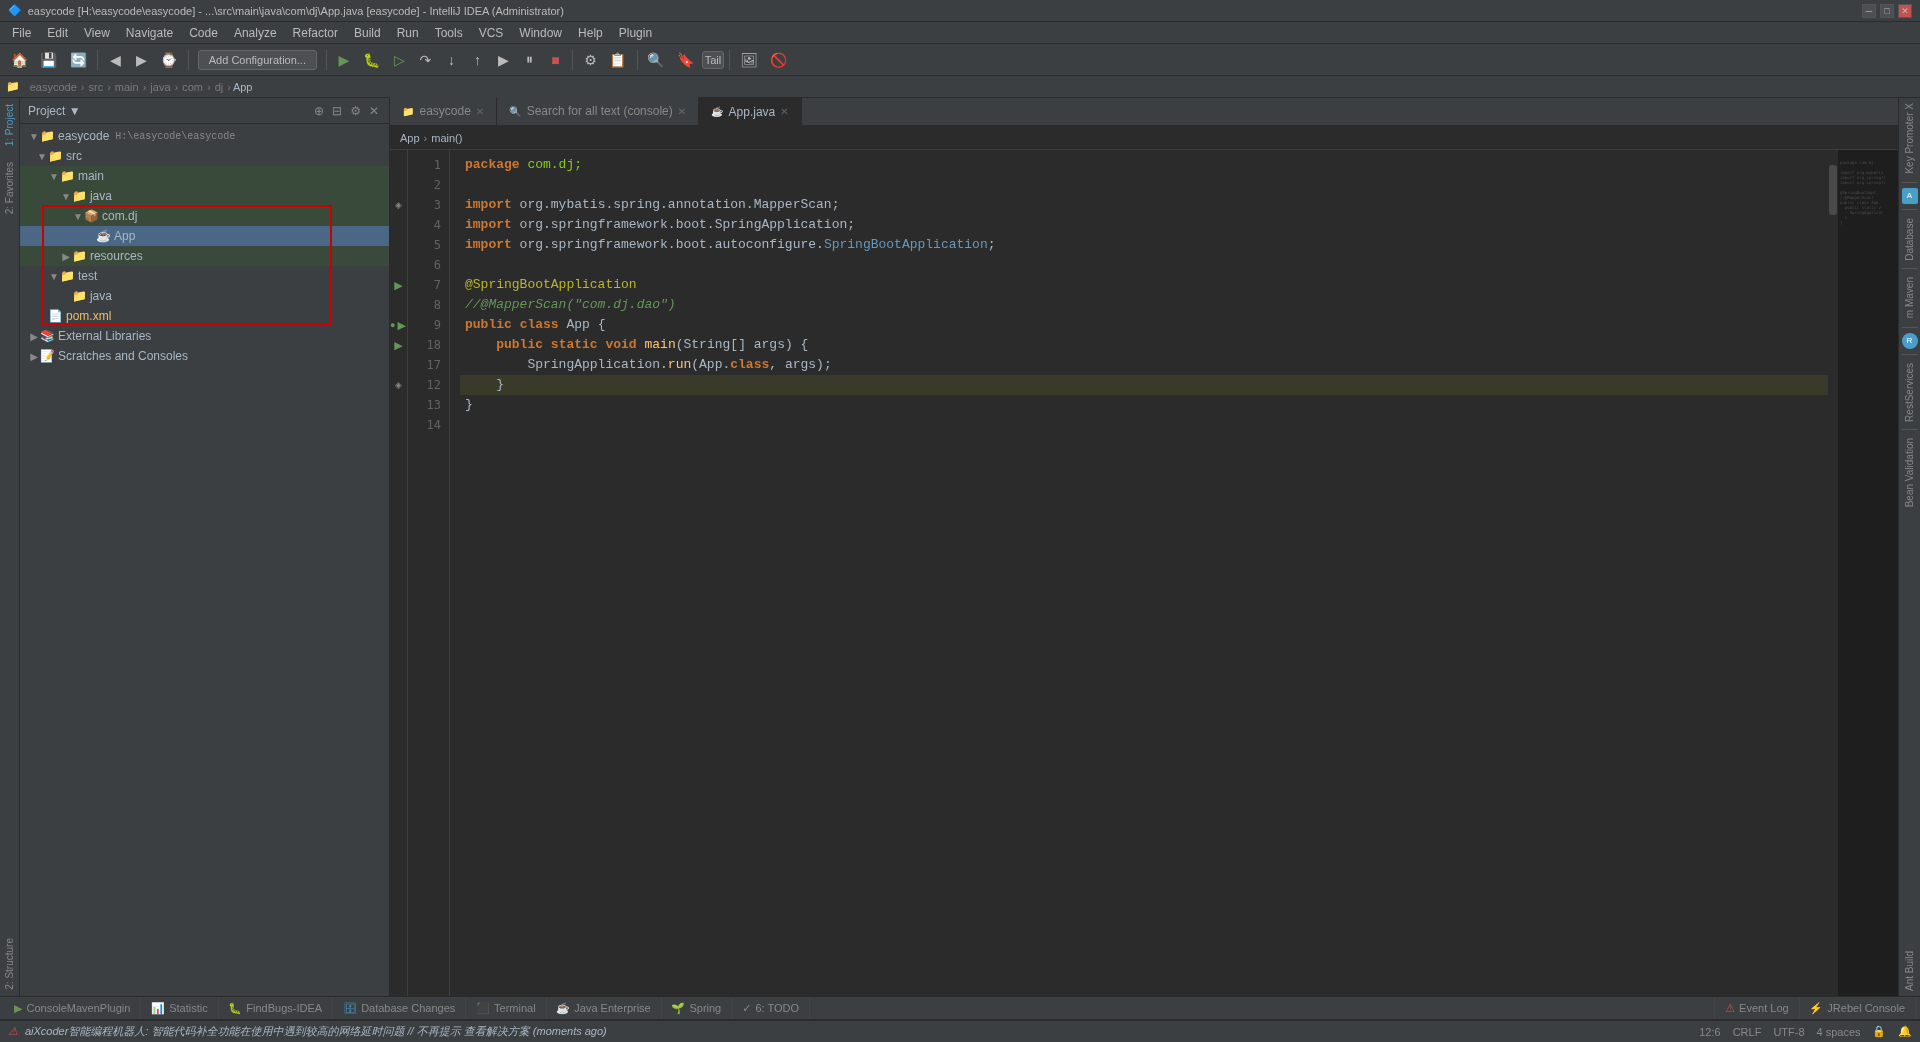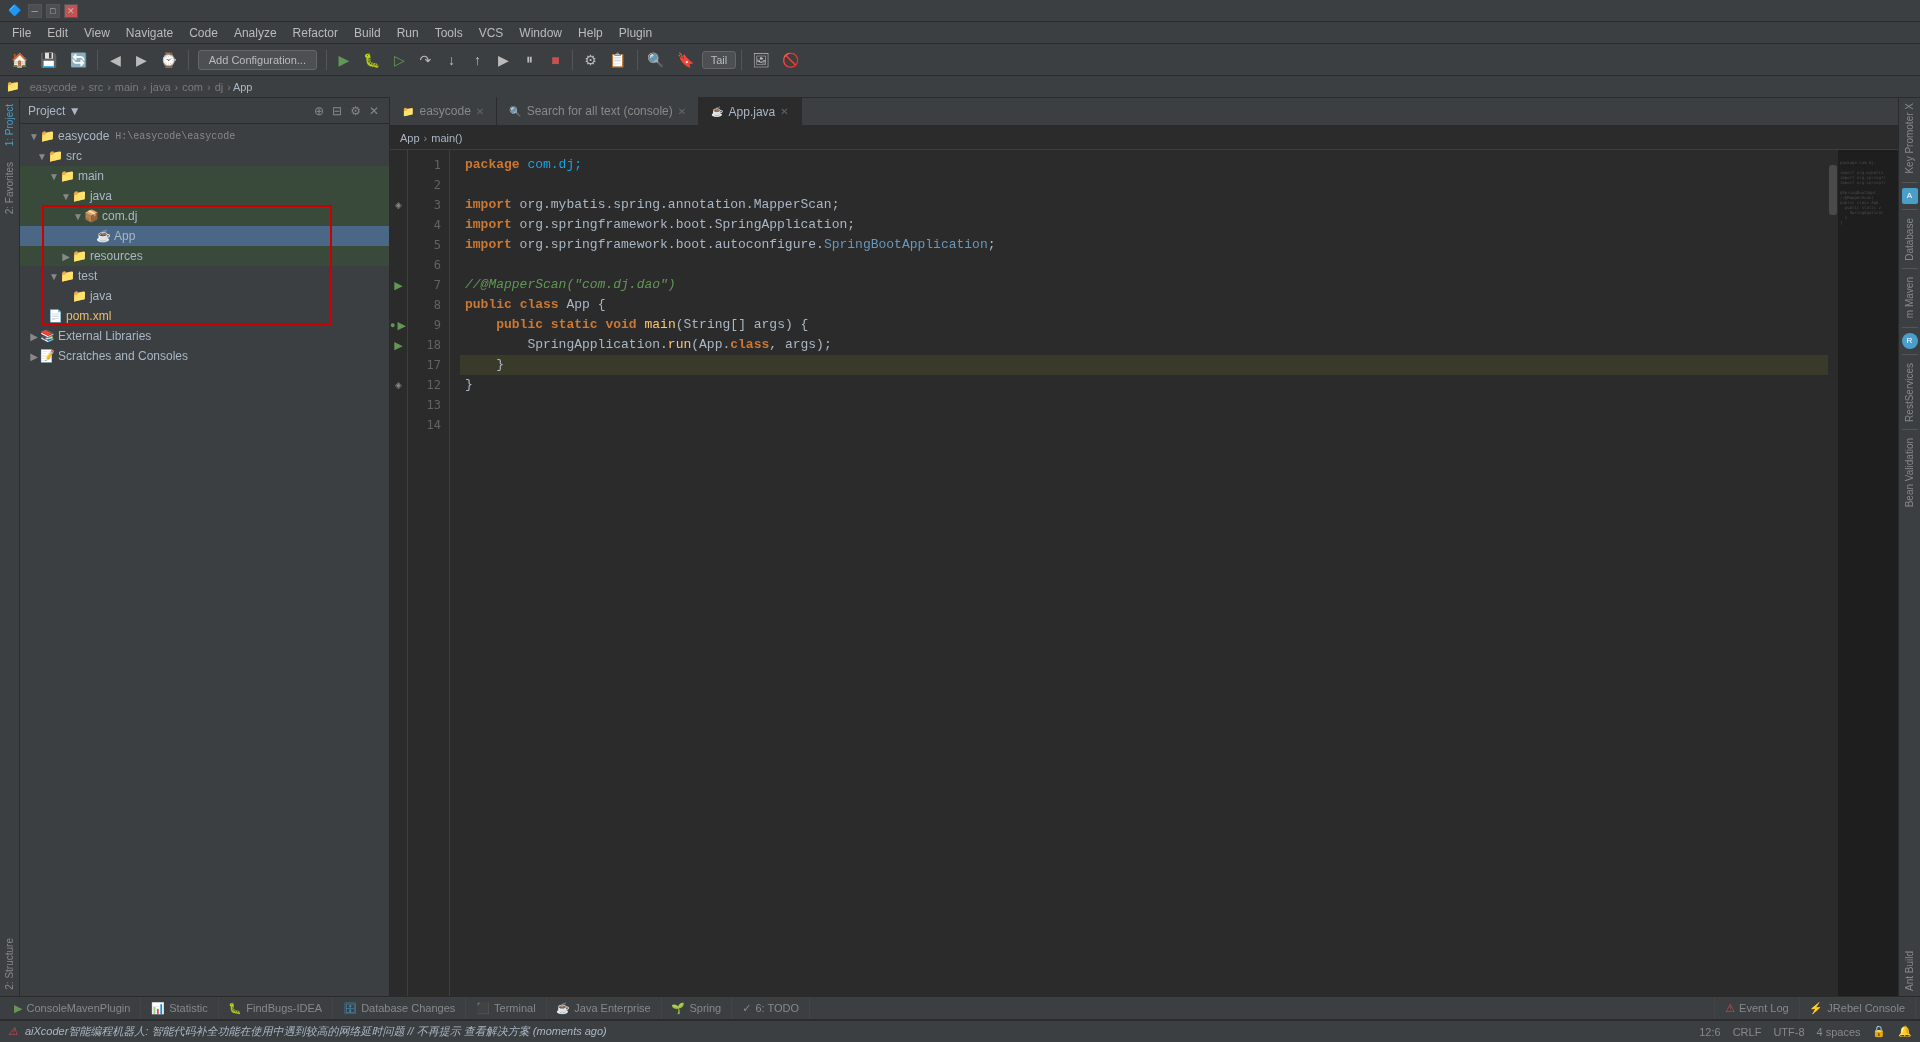--- a/index.html
+++ b/index.html
@@ -12,21 +12,21 @@
 
     
     #menu-bar { background: #3c3f41; height: 22px; display: flex; align-items: center; padding: 0 4px; border-bottom: 1px solid #2b2b2b; }
     #menu-bar .menu-item { padding: 2px 8px; color: #bbbbbb; font-size: 12px; cursor: pointer; height: 100%; display: flex; align-items: center; }
 
     
     #toolbar { background: #3c3f41; height: 32px; display: flex; align-items: center; padding: 0 6px; gap: 2px; border-bottom: 1px solid #2b2b2b; }
     .tb-btn { background: transparent; border: none; color: #bbbbbb; cursor: pointer; padding: 3px 5px; border-radius: 3px; font-size: 14px; display: flex; align-items: center; justify-content: center; height: 26px; min-width: 24px; }
     .tb-sep { width: 1px; background: #555; height: 20px; margin: 0 3px; }
     .tb-config-btn { background: #4c5052; border: 1px solid #666; color: #bbbbbb; padding: 3px 10px; border-radius: 3px; font-size: 11px; cursor: pointer; margin: 0 4px; }
-    .tail-btn { background: #4c5052; border: 1px solid #666; color: #bbbbbb; padding: 2px 8px; border-radius: 3px; font-size: 11px; }
+    .tail-btn { background: #4c5052; border: 1px solid #666; color: #bbbbbb; padding: 2px 2px; border-radius: 3px; font-size: 11px; }
 
     
     #nav-bar { background: #3c3f41; height: 22px; display: flex; align-items: center; padding: 0 6px; font-size: 11px; color: #7a7a7a; border-bottom: 1px solid #2b2b2b; }
     #nav-bar .nav-item { color: #7a7a7a; padding: 0 2px; }
     #nav-bar .nav-sep { margin: 0 2px; }
     #nav-bar .nav-file { color: #a9b7c6; }
 
     
     #main-layout { display: flex; height: calc(1042px - 22px - 22px - 32px - 22px - 24px - 22px); }
 
@@ -78,20 +78,21 @@
     ::-webkit-scrollbar { width: 8px; height: 8px; }
     ::-webkit-scrollbar-track { background: #2b2b2b; }
     ::-webkit-scrollbar-thumb { background: #4a4a4a; border-radius: 4px; }
     .v-tab { writing-mode: vertical-rl; transform: rotate(180deg); font-size: 10px; color: #888; padding: 6px 3px; cursor: pointer; white-space: nowrap; }
   </style>
 </head>
 <body>
 
 <div id="title-bar">
   <span style="color:#629755; margin-right:6px;">🔷</span>
+  <span style="font-size:11px; flex:1;">easycode [H:\easycode\easycode] - ...\src\main\java\com\dj\App.java [easycode] - IntelliJ IDEA (Administrator)</span>
   <div class="window-controls">
     <button class="win-btn">─</button>
     <button class="win-btn">□</button>
     <button class="win-btn" style="background:#c75050;">✕</button>
   </div>
 </div>
 
 <div id="menu-bar">
   <span class="menu-item">File</span>
   <span class="menu-item">Edit</span>
@@ -318,26 +319,27 @@
         <div>8</div>
         <div>9</div>
         <div>18</div>
         <div>17</div>
         <div>12</div>
         <div>13</div>
         <div>14</div>
       </div>
 
       <div id="code-content" style="flex:1; padding:5px 0 5px 10px; font-family:'Courier New',monospace; font-size:13px; line-height:20px; overflow-x:auto; background:#2b2b2b;">
-        <div class="code-line"><span class="kw">package</span><span style="color:#0ea5e9;"> com.dj;</span></div>
+        <div class="code-line"><span class="kw">package</span><span style="color:#84cc16;"> com.dj;</span></div>
         <div class="code-line">&nbsp;</div>
         <div class="code-line"><span class="kw">import</span><span style="color:#a9b7c6;"> org.mybatis.spring.annotation.</span><span style="color:#a9b7c6;">MapperScan;</span></div>
         <div class="code-line"><span class="kw">import</span><span style="color:#a9b7c6;"> org.springframework.boot.</span><span style="color:#a9b7c6;">SpringApplication;</span></div>
         <div class="code-line"><span class="kw">import</span><span style="color:#a9b7c6;"> org.springframework.boot.autoconfigure.</span><span style="color:#6897bb;">SpringBootApplication</span><span style="color:#a9b7c6;">;</span></div>
         <div class="code-line">&nbsp;</div>
+        <div class="code-line"><span class="annotation">@SpringBootApplication</span></div>
         <div class="code-line"><span class="comment">//@MapperScan("com.dj.dao")</span></div>
         <div class="code-line"><span class="kw">public</span><span style="color:#a9b7c6;"> </span><span class="kw">class</span><span style="color:#a9b7c6;"> App {</span></div>
         <div class="code-line"><span style="color:#a9b7c6;">    </span><span class="kw">public</span><span style="color:#a9b7c6;"> </span><span class="kw">static</span><span style="color:#a9b7c6;"> </span><span class="kw">void</span><span style="color:#a9b7c6;"> </span><span class="method">main</span><span style="color:#a9b7c6;">(String[] args) {</span></div>
         <div class="code-line"><span style="color:#a9b7c6;">        SpringApplication.</span><span class="method">run</span><span style="color:#a9b7c6;">(App.</span><span class="kw">class</span><span style="color:#a9b7c6;">, args);</span></div>
         <div class="code-line highlighted" style="background:#3a3a2a;">    }</div>
         <div class="code-line">}</div>
         <div class="code-line">&nbsp;</div>
       </div>
 
       <div style="width:10px; background:#2b2b2b; position:relative;">

